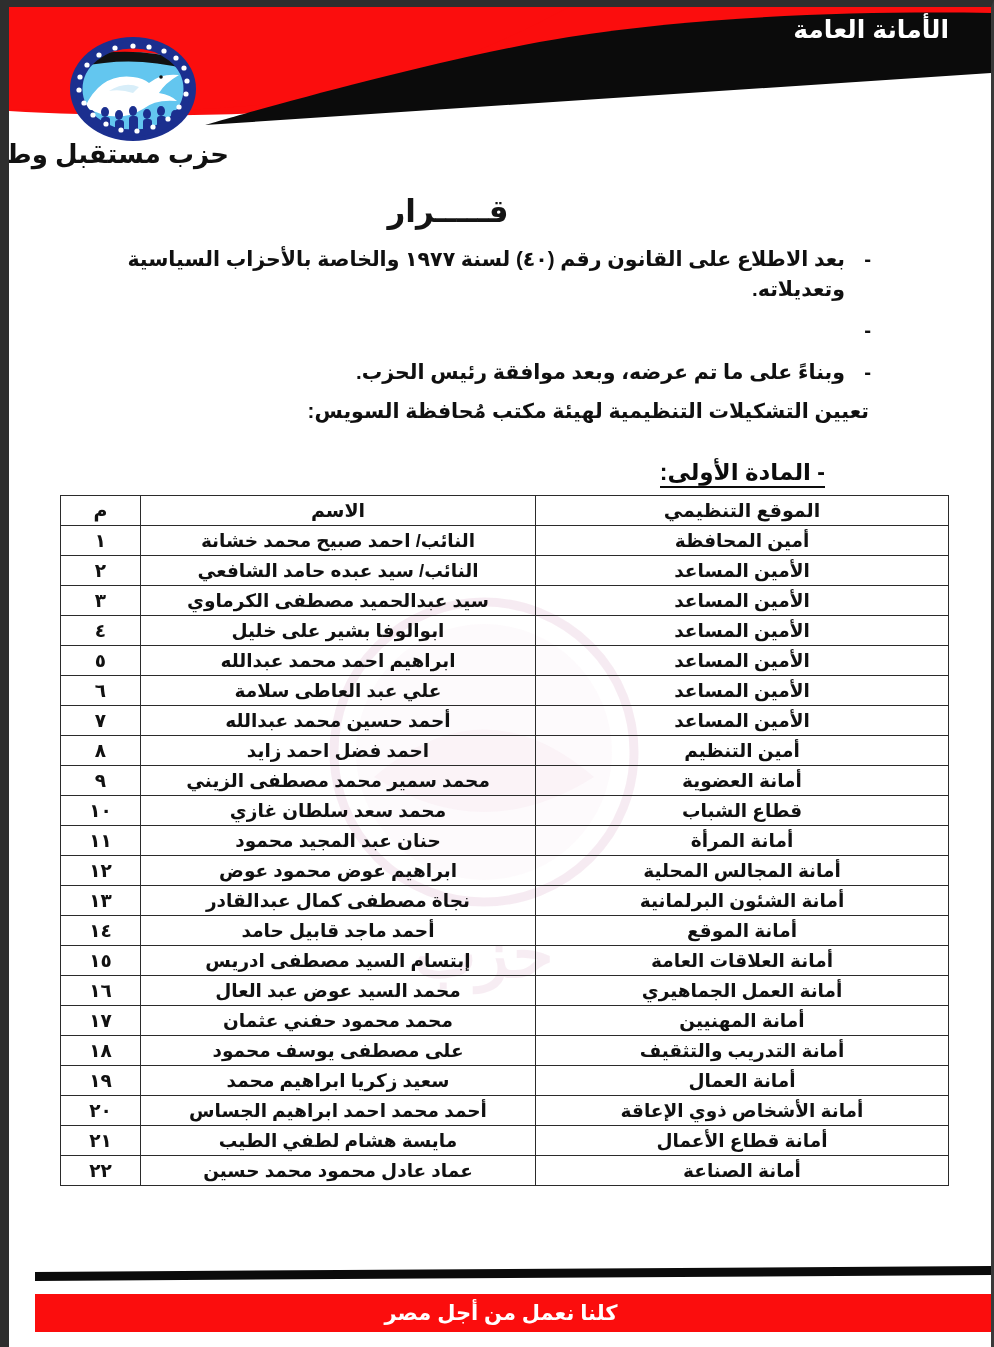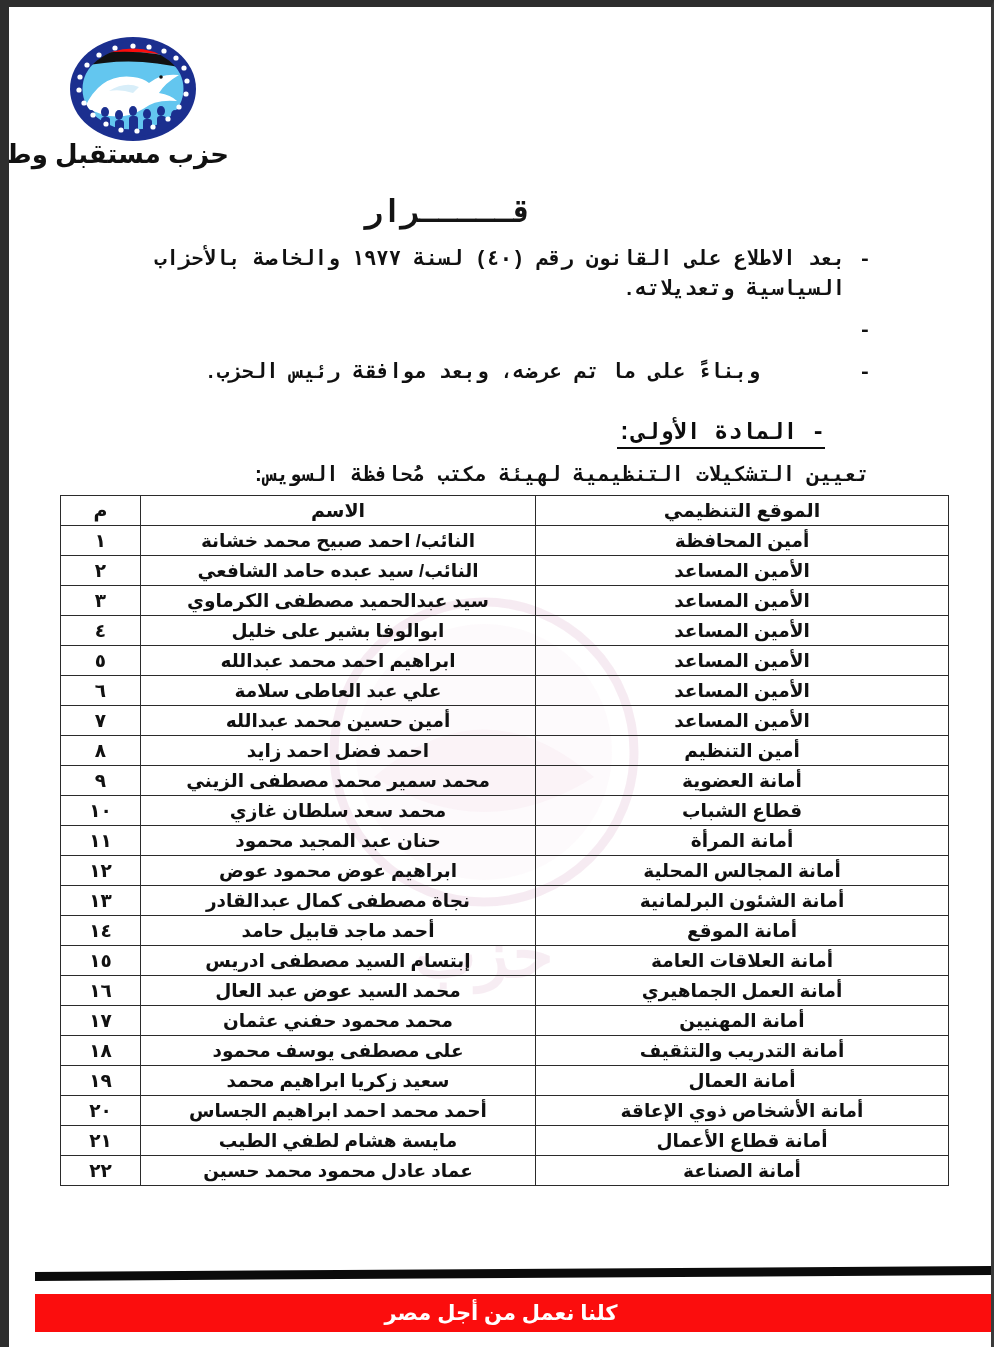--- a/index.html
+++ b/index.html
@@ -84,21 +84,20 @@
     white-space: nowrap;
   }
 
   
   #content {
     position: absolute;
     left: 0;
     top: 178px;
     width: 908px;
     z-index: 3;
-    font-family: Liberation Mono, monospace;
   }
 
   #decree-title {
     text-align: center;
     font-size: 31px;
     font-weight: bold;
     color: #141414;
     margin: 8px 0 14px 0;
     letter-spacing: 0;
     padding-right: 30px;
@@ -128,21 +127,21 @@
     text-align: right;
     font-weight: bold;
   }
   .clause-text {
     flex: 1 1 auto;
     text-align: right;
   }
   .clause.c1 .clause-text { text-align: right; }
   .clause.c2 { padding-right: 46px; }
   .clause.c2 .clause-text { text-align: center; padding-left: 10px;}
-  .clause.c3 .clause-text { text-align: center; padding-left: 70px;}
+  .clause.c3 .clause-text { text-align: right; padding-left: 70px;}
 
   #article-heading {
     text-align: left;
     padding-left: 0;
     padding-right: 0;
     margin: 18px 46px 16px 0;
     font-size: 23px;
     font-weight: bold;
     color: #0d0d0d;
     direction: rtl;
@@ -243,20 +242,30 @@
 
 <div id="page">
 
   <svg id="watermark" viewBox="0 0 440 460" aria-hidden="true">
     <ellipse cx="220" cy="185" rx="150" ry="150" fill="none" stroke="#c06fa0" stroke-width="9"></ellipse>
     <ellipse cx="220" cy="185" rx="128" ry="128" fill="#e3aecb" opacity="0.45"></ellipse>
     <path d="M110 210 q110 -95 220 0 q-110 70 -220 0 z" fill="#d78fb6" opacity="0.7"></path>
     <text x="220" y="410" text-anchor="middle" font-size="66" font-weight="bold" fill="#c77ba8" font-family="'Liberation Sans',sans-serif">حزب</text>
   </svg>
 
+  <div id="header">
+    <svg width="982" height="178" viewBox="0 0 982 178" aria-hidden="true">
+
+      <path d="M0 0 H982 V12 C820 18 700 30 600 52 C500 74 400 100 250 106 C160 110 70 108 0 104 Z" fill="#fb0d0d"></path>
+      <path d="M0 0 H560 C470 48 380 84 250 98 C160 106 70 106 0 102 Z" fill="#fb0d0d"></path>
+
+      <path d="M982 6 V66 L196 118 C196 118 420 52 560 30 C700 8 860 4 982 6 Z" fill="#0b0b0b"></path>
+    </svg>
+    <div id="header-title">الأمانة العامة</div>
+  </div>
 
   <div id="logo">
     <svg id="logo-badge" viewBox="0 0 136 108" aria-hidden="true">
       <defs>
         <clipPath id="ovalclip">
             <ellipse cx="68" cy="54" rx="54" ry="44"></ellipse>
           </clipPath>
       </defs>
       <ellipse cx="68" cy="54" rx="63" ry="52" fill="#1b2f8f"></ellipse>
       <ellipse cx="68" cy="54" rx="54" ry="44" fill="#63c6ef"></ellipse>
@@ -325,27 +334,27 @@
       </li>
       <li class="clause c2">
         <span class="clause-dash">-</span>
       </li>
       <li class="clause c3">
         <span class="clause-dash">-</span>
         <span class="clause-text">وبناءً على ما تم عرضه، وبعد موافقة رئيس الحزب.</span>
       </li>
     </ul>
 
+    <div id="article-body">تعيين التشكيلات التنظيمية لهيئة مكتب مُحافظة السويس:</div>
+
     <div id="article-heading-row">
       <div id="article-heading">
         <span>- المادة الأولى:</span>
       </div>
     </div>
-
-    <div id="article-body">تعيين التشكيلات التنظيمية لهيئة مكتب مُحافظة السويس:</div>
   </div>
 
   <div id="table-wrap">
     <table id="roster">
       <colgroup>
         <col class="col-pos">
           <col class="col-name">
           <col class="col-num">
       </colgroup>
       <thead>
@@ -381,21 +390,21 @@
             <td>ابراهيم احمد محمد عبدالله</td>
             <td class="num">٥</td>
           </tr>
           <tr>
             <td>الأمين المساعد</td>
             <td>علي عبد العاطى سلامة</td>
             <td class="num">٦</td>
           </tr>
           <tr>
             <td>الأمين المساعد</td>
-            <td>أمين حسين محمد عبدالله</td>
+            <td>أحمد حسين محمد عبدالله</td>
             <td class="num">٧</td>
           </tr>
           <tr>
             <td>أمين التنظيم</td>
             <td>احمد فضل احمد زايد</td>
             <td class="num">٨</td>
           </tr>
           <tr>
             <td>أمانة العضوية</td>
             <td>محمد سمير محمد مصطفى الزيني</td>

